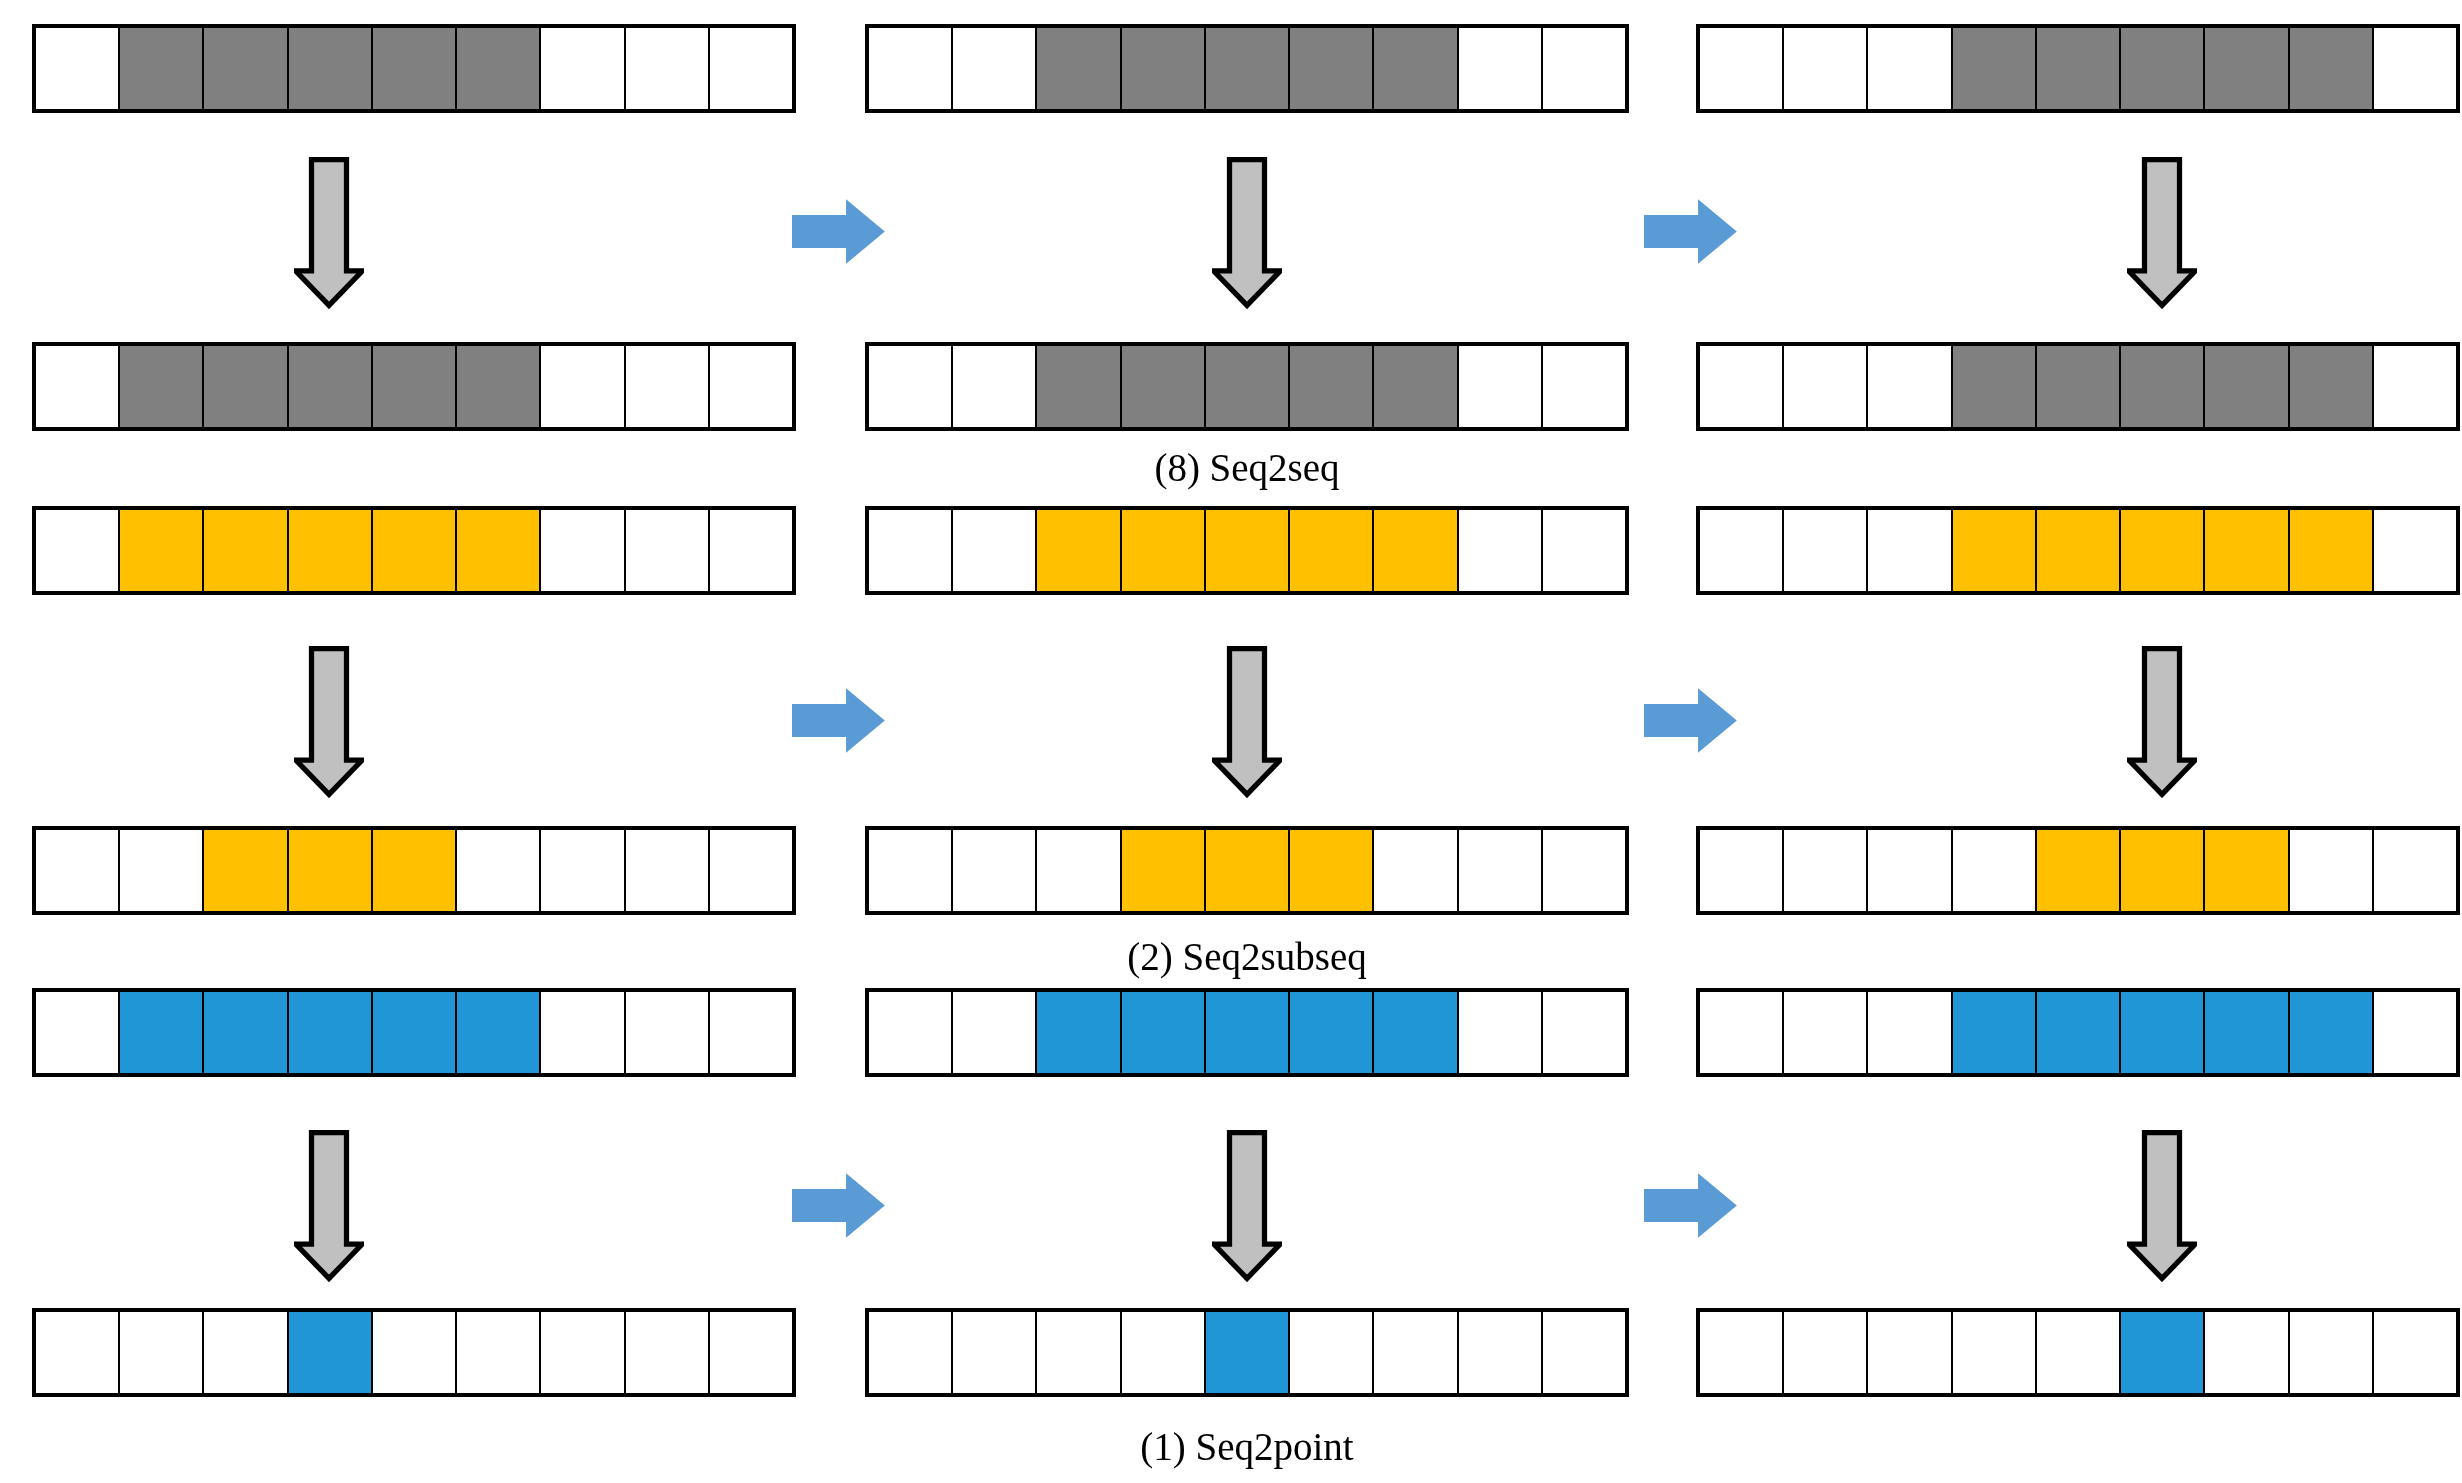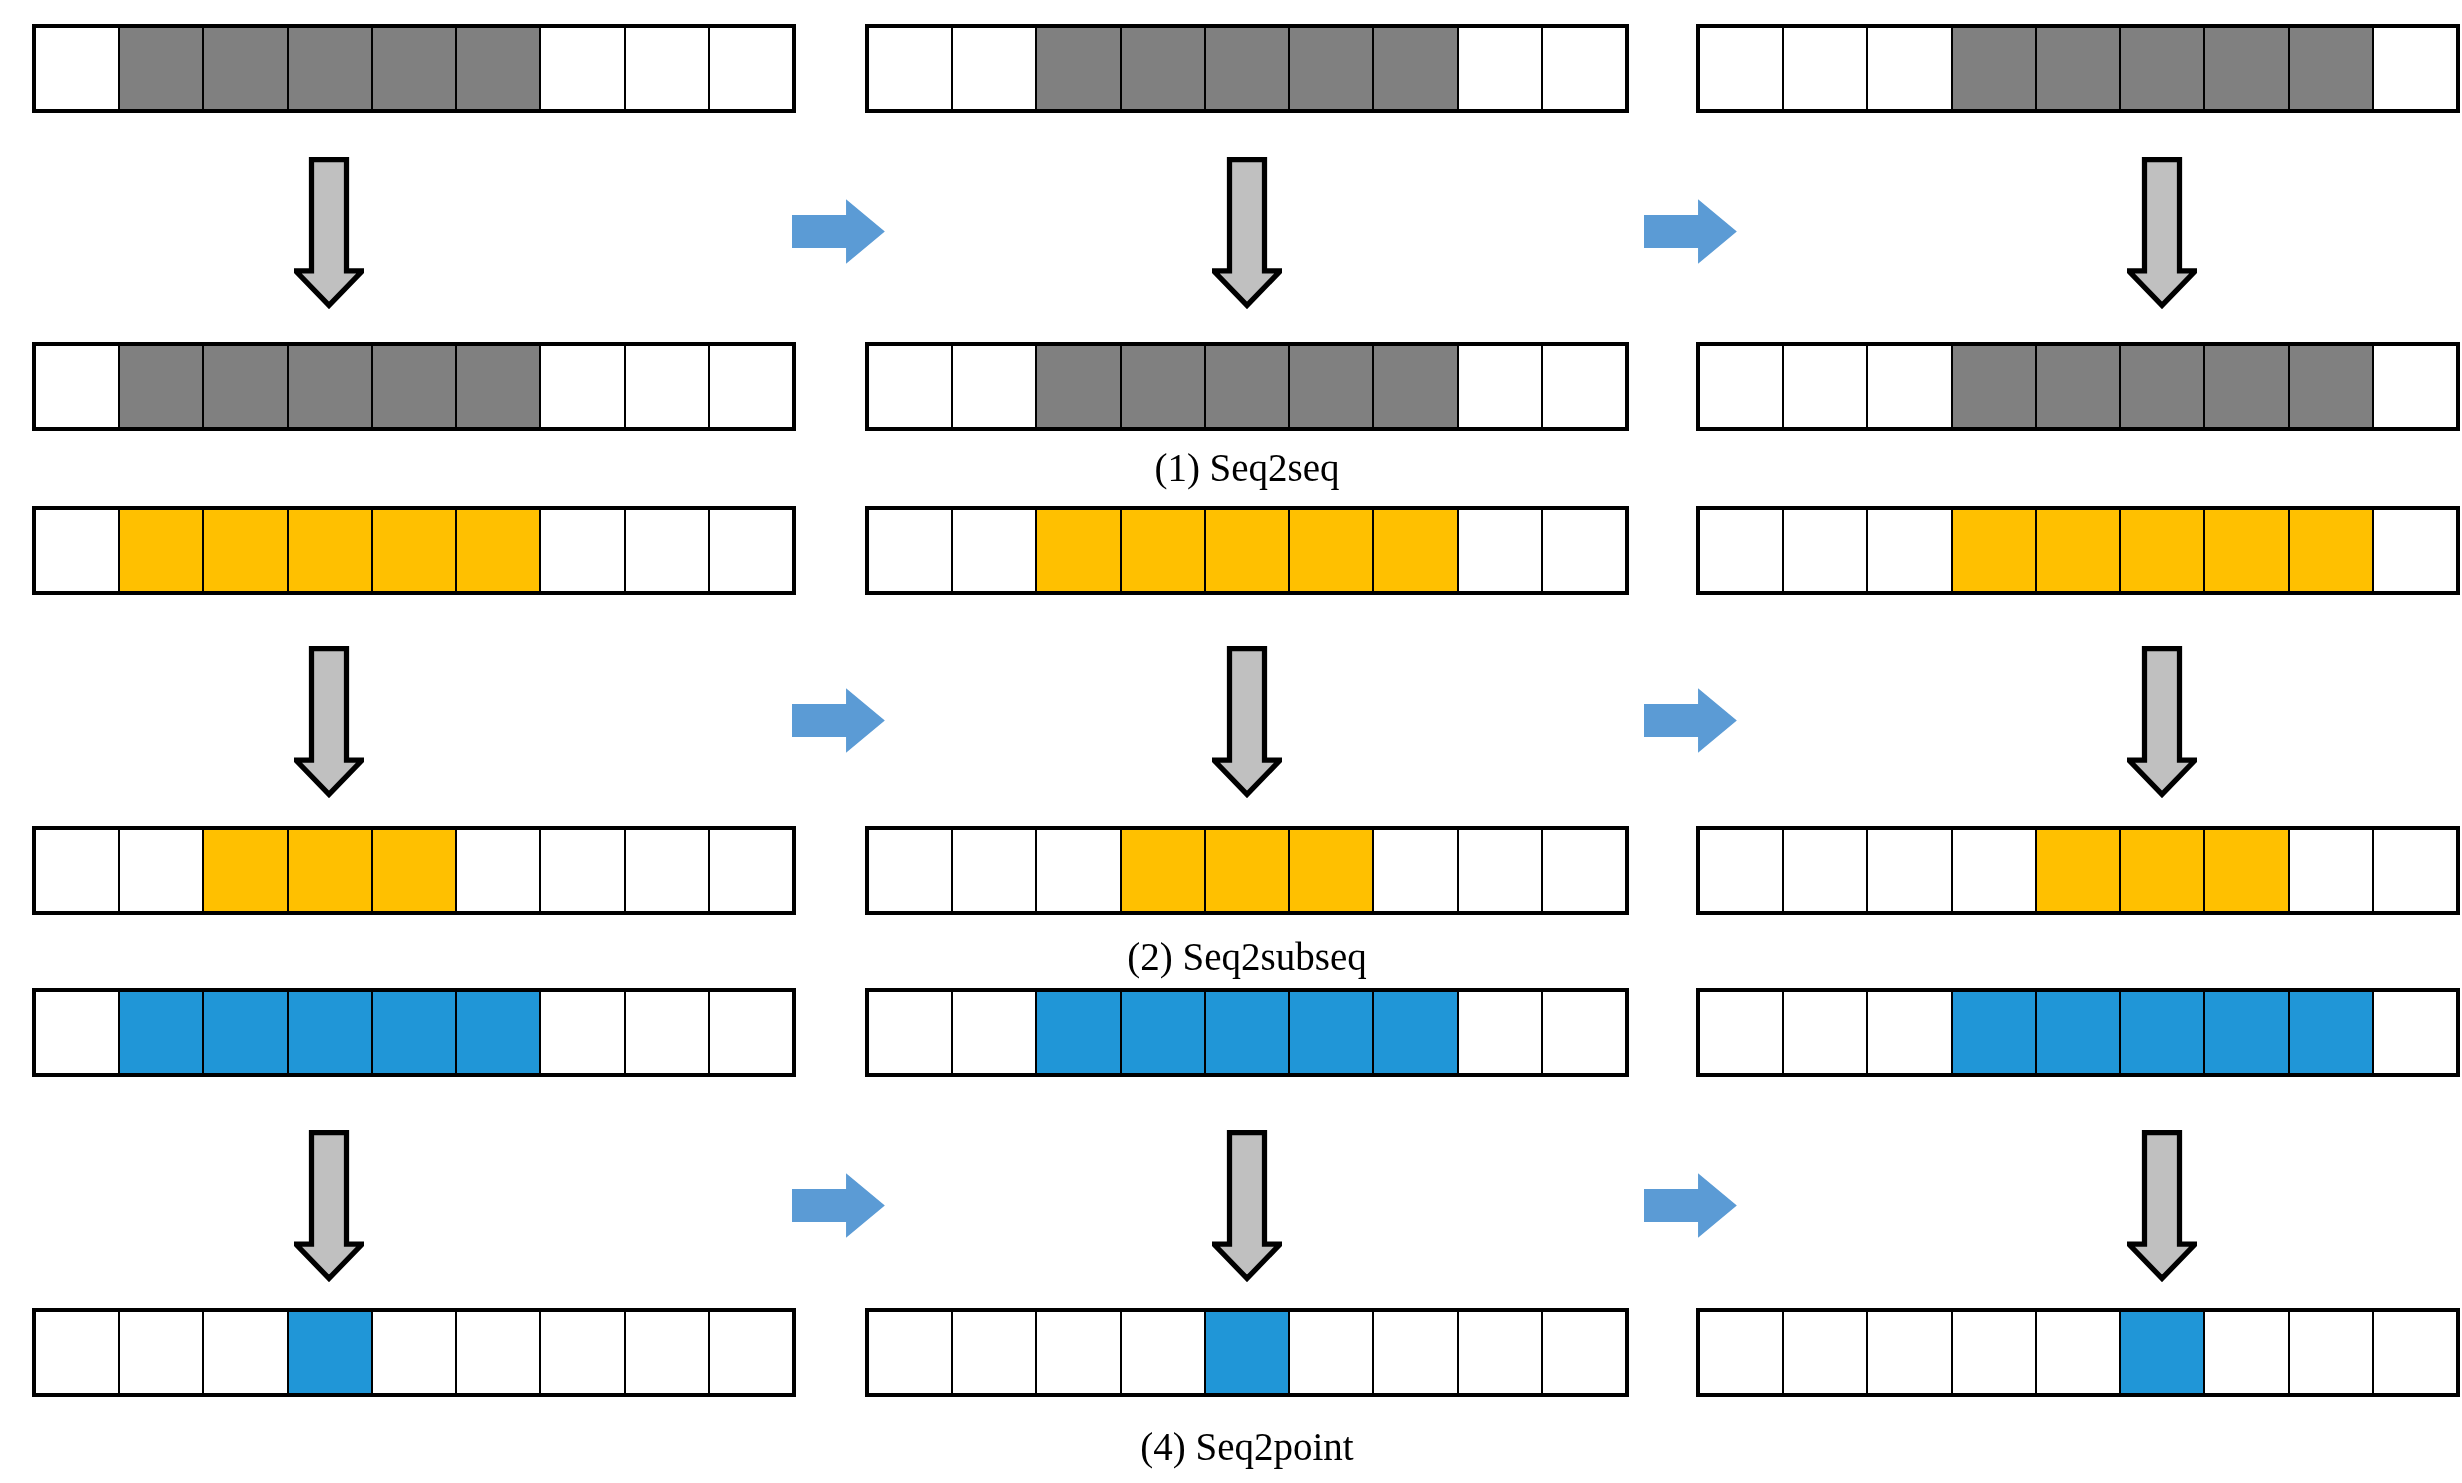--- a/index.html
+++ b/index.html
@@ -27,23 +27,23 @@
     color: #000000;
     white-space: nowrap;
     line-height: 1.1;
   }
   .arrow { position: absolute; line-height: 0; }
 </style>
 </head>
 <body>
 
 <div id="figure">
-  <div class="label" id="label-0" style="left: 1247px; top: 447px;">(1) Seq2seq</div>
+  <div class="label" id="label-0" style="left: 1247px; top: 447px;">(8) Seq2seq</div>
   <div class="label" id="label-1" style="left: 1247px; top: 936px;">(2) Seq2subseq</div>
-  <div class="label" id="label-2" style="left: 1247px; top: 1426px;">(4) Seq2point</div>
+  <div class="label" id="label-2" style="left: 1247px; top: 1426px;">(1) Seq2point</div>
 <div class="strip" style="left: 32px; top: 23.5px; width: 764px; height: 89px;">
       <div class="cell"></div>
       <div class="cell" style="background: rgb(128, 128, 128);"></div>
       <div class="cell" style="background: rgb(128, 128, 128);"></div>
       <div class="cell" style="background: rgb(128, 128, 128);"></div>
       <div class="cell" style="background: rgb(128, 128, 128);"></div>
       <div class="cell" style="background: rgb(128, 128, 128);"></div>
       <div class="cell"></div>
       <div class="cell"></div>
       <div class="cell"></div>

